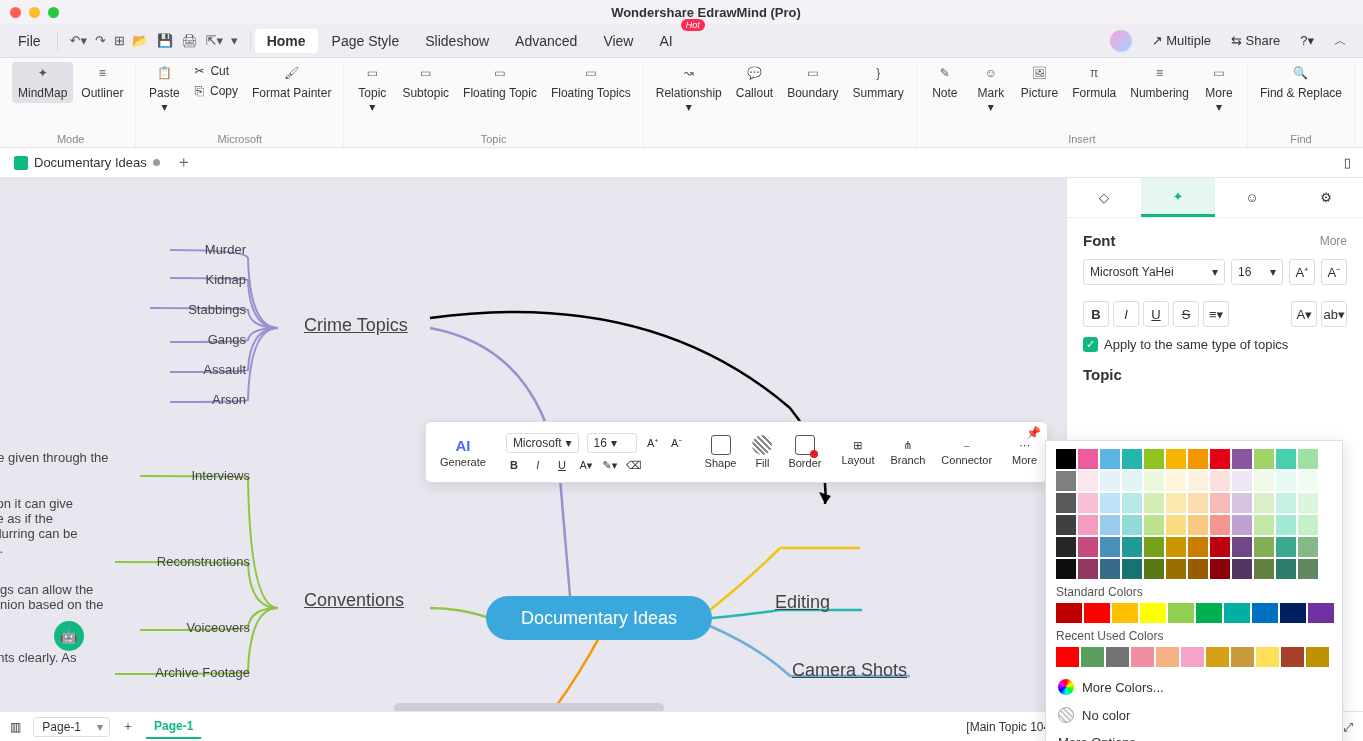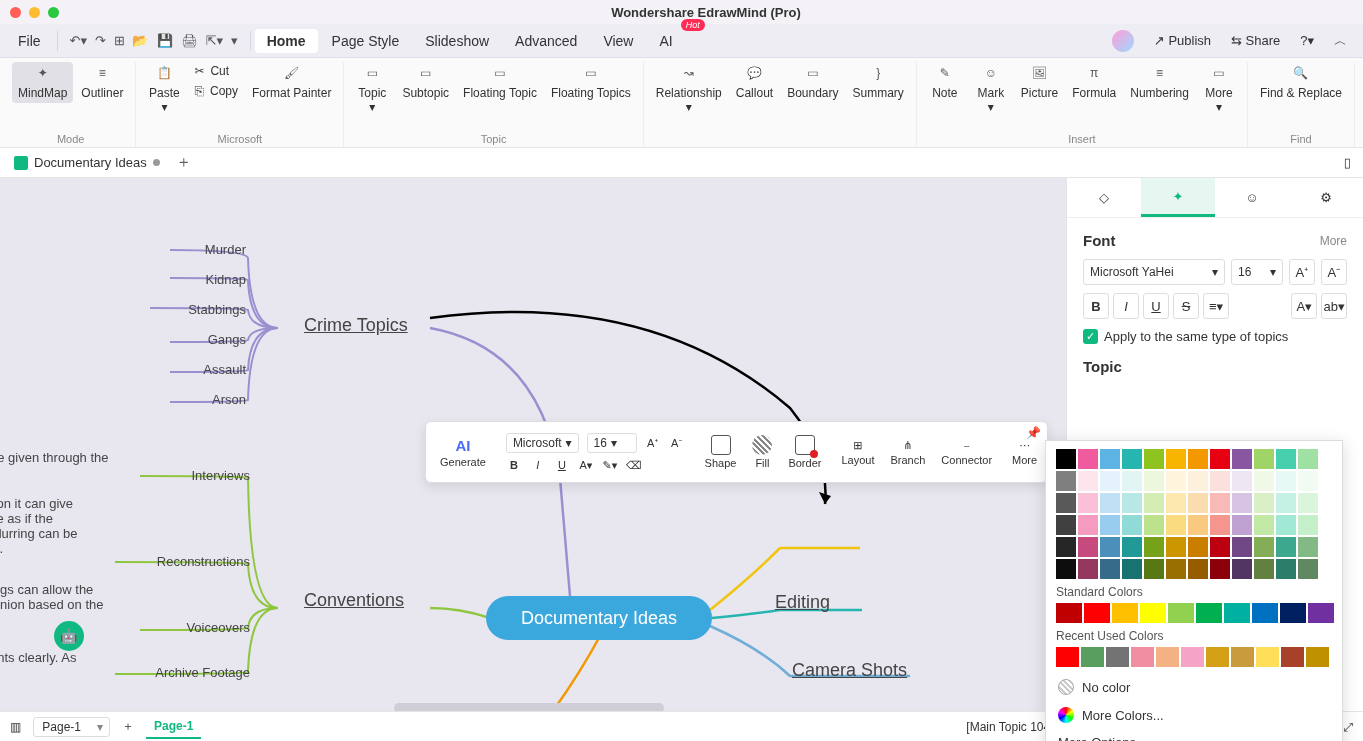--- a/index.html
+++ b/index.html
@@ -70,21 +70,21 @@
   .pin { position:absolute; top:4px; right:6px; color:#bbb; font-size:12px; }
 
   
   .sptabs { height: 40px; display: flex; border-bottom: 1px solid #eee; }
   .sptab { flex: 1; display: flex; align-items: center; justify-content: center; cursor: pointer; }
   .sptab.active { border-bottom: 3px solid #10b981; background: #e6f7f1; color: #10b981; }
   .spbody { padding: 14px 16px; position: relative; }
   .sphead { display: flex; justify-content: space-between; align-items: center; margin-bottom: 10px; }
   .sphead h3 { font-size: 15px; text-align: right; }
   .sphead .more { color: #888; font-size: 12px; cursor: pointer; }
-  .controls { display: flex; gap: 6px; margin-bottom: 8px; }
+  .controls { display: flex; gap: 6px; margin-bottom: 16px; }
   .selbox { flex: 1; border: 1px solid #ddd; border-radius: 3px; padding: 4px 6px; font-size: 12px; display: flex; justify-content: space-between; align-items: center; }
   .sizebox { width: 52px; border: 1px solid #ddd; border-radius: 3px; padding: 4px 6px; font-size: 12px; display: flex; justify-content: space-between; align-items: center; }
   .sq { width: 26px; height: 26px; border: 1px solid #ddd; border-radius: 3px; display: flex; align-items: center; justify-content: center; cursor: pointer; }
   .btnrow { display: flex; gap: 4px; margin-bottom: 10px; }
   .chk { display: flex; align-items: center; gap: 6px; margin-bottom: 14px; font-size: 13px; }
   .chk .box { width: 15px; height: 15px; background: #10b981; border-radius: 3px; color: #fff; display: flex; align-items: center; justify-content: center; font-size: 11px; }
 
   
   .colorpop { position: absolute; left: -22px; top: 222px; width: 298px; background: #fff; border: 1px solid #ddd; box-shadow: 0 4px 16px rgba(0,0,0,.15); padding: 8px 10px 10px; z-index: 10; }
   .cgrid { display: grid; grid-template-columns: repeat(12, 20px); gap: 2px; margin-bottom: 6px; }
@@ -130,21 +130,21 @@
   </div>
   <div class="sep"></div>
   <div class="mi active">Home</div>
   <div class="mi">Page Style</div>
   <div class="mi">Slideshow</div>
   <div class="mi">Advanced</div>
   <div class="mi">View</div>
   <div class="mi ai-badge"><span>AI</span><span class="hot">Hot</span></div>
   <div class="right">
     <div class="avatar"></div>
-    <span>↗ <span>Publish</span></span>
+    <span>↗ <span>Multiple</span></span>
     <span>⇆ <span>Share</span></span>
     <span>?▾</span>
     <span>︿</span>
   </div>
 </div>
 
 <div class="ribbon">
   <div class="rgrp">
     <div class="row">
       <div class="rbtn sel">
@@ -534,26 +534,26 @@
             <span style="background: rgb(239, 143, 161); width: 23px;"></span>
             <span style="background: rgb(244, 177, 131); width: 23px;"></span>
             <span style="background: rgb(245, 163, 199); width: 23px;"></span>
             <span style="background: rgb(212, 160, 23); width: 23px;"></span>
             <span style="background: rgb(201, 155, 61); width: 23px;"></span>
             <span style="background: rgb(255, 222, 89); width: 23px;"></span>
             <span style="background: rgb(168, 65, 42); width: 23px;"></span>
             <span style="background: rgb(191, 144, 0); width: 23px;"></span>
           </div>
         <div class="copt">
+            <span style="width:16px;height:16px;border-radius:50%;background:conic-gradient(red,yellow,lime,cyan,blue,magenta,red)"></span>
+            <span>More Colors...</span>
+          </div>
+        <div class="copt">
             <span style="width:16px;height:16px;border-radius:50%;border:1px solid #aaa;background:repeating-linear-gradient(45deg,#ccc 0 2px,#fff 2px 4px)"></span>
             <span>No color</span>
-          </div>
-        <div class="copt">
-            <span style="width:16px;height:16px;border-radius:50%;background:conic-gradient(red,yellow,lime,cyan,blue,magenta,red)"></span>
-            <span>More Colors...</span>
           </div>
         <div class="copt">
             <span>More Options...</span>
           </div>
       </div>
     </div>
   </div>
 </div>
 
 <div class="status">

